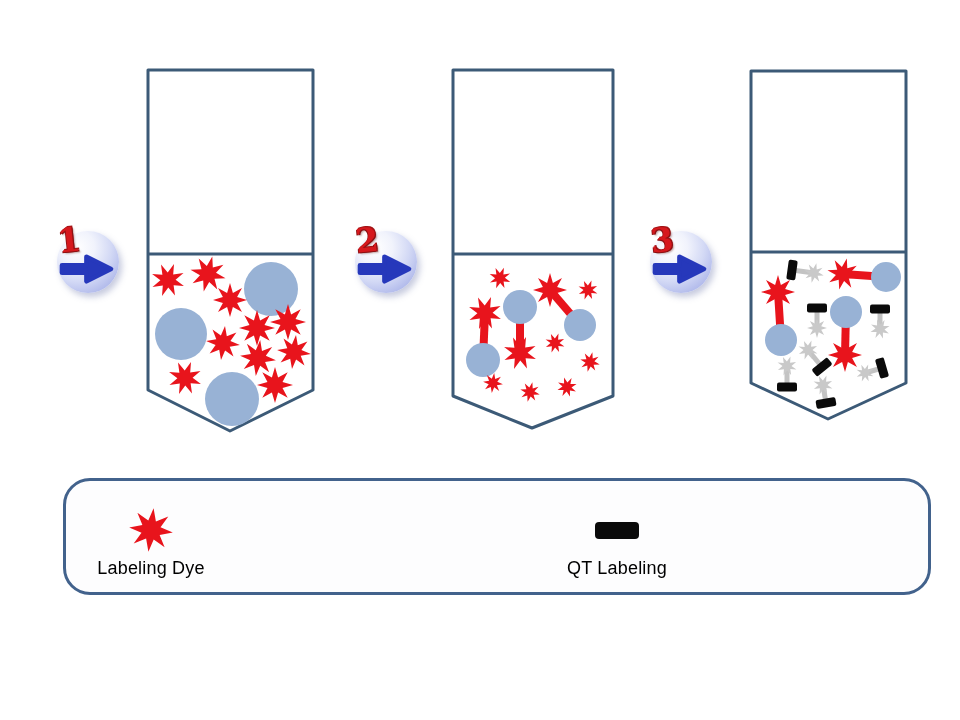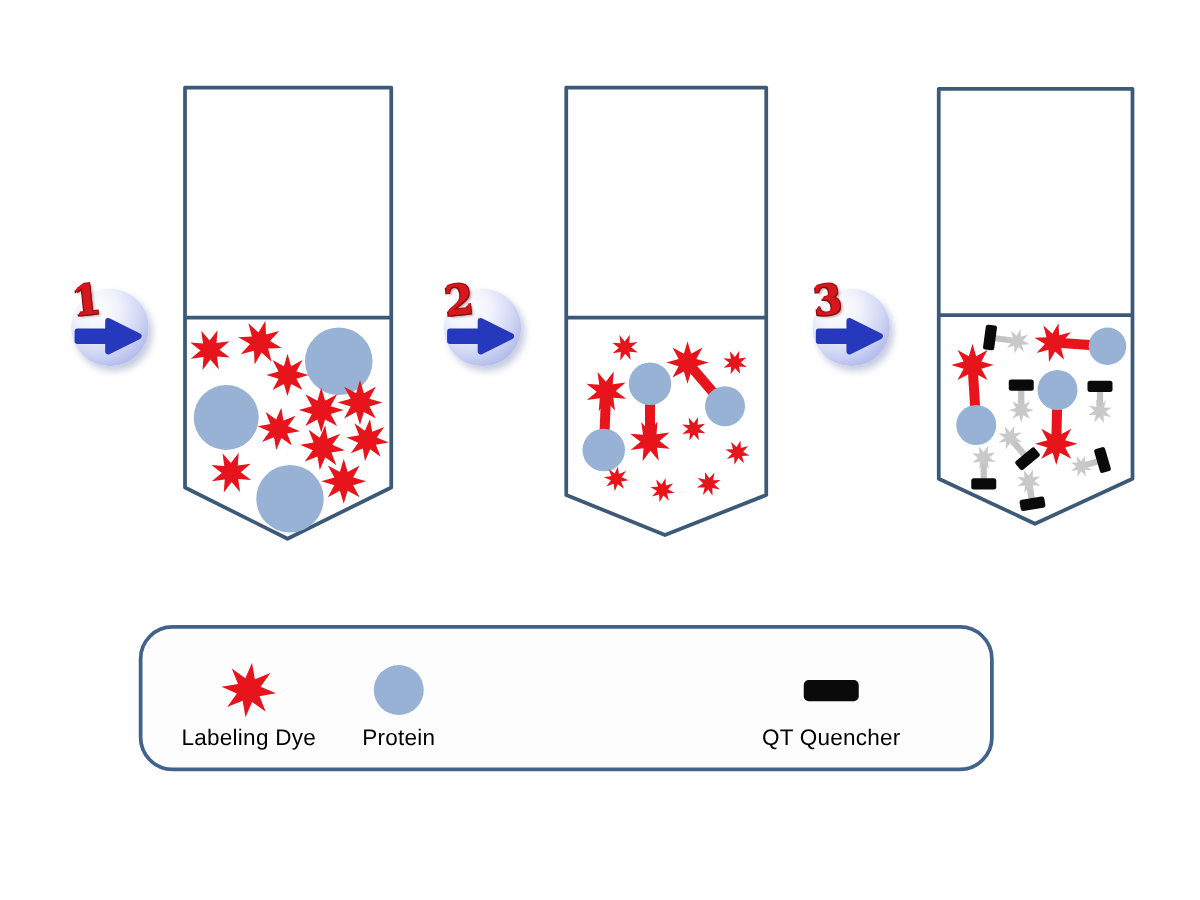--- a/index.html
+++ b/index.html
@@ -17,22 +17,22 @@
   }
   .arr{position:absolute;left:1px;top:22px;width:57px;height:32px;}
   .num{
     position:absolute;left:-19px;top:-22px;transform:translate(-50%,-50%) rotate(-6deg);
     font-family:"DejaVu Serif",serif;font-weight:bold;font-size:33px;line-height:1;
     color:var(--step-red,#d6181d);
     text-shadow:1px 1px 0 #8c1012, -1px 1px 0 #8c1012, 1px -1px 0 #a31416, 2px 2px 2px rgba(80,0,0,.35);
   }
   
   .legend{
-    position:absolute;left:63px;top:500px;width:684px;height:117px;box-sizing:border-box;
-    border:3px solid var(--legend-border,#42628c);border-radius:27px;background:#fdfdfe;margin-left:48px;
+    position:absolute;left:63px;top:478px;width:868px;height:117px;box-sizing:border-box;
+    border:3px solid var(--legend-border,#42628c);border-radius:27px;background:#fdfdfe;
   }
   .legend-item{position:absolute;top:23px;width:220px;text-align:center;}
   .licon{display:block;margin:0 auto;width:130px;height:52px;}
   .llabel{
     margin-top:2px;font-size:18px;color:#000;white-space:nowrap;letter-spacing:0.2px;
   }
 </style>
 </head>
 <body>
 
@@ -165,27 +165,21 @@
     </div>
   </div>
 
   <div class="legend">
     <div class="legend-item" style="left: -25px;">
       <svg class="licon" viewBox="0 0 130 52">
           <path d="M67.6 4.2 L 69.9 17.4 L 82.3 12.4 L 74.5 23.3 L 86.8 28.6 L 73.6 30.9 L 78.6 43.3 L 67.7 35.5 L 62.4 47.8 L 60.1 34.6 L 47.7 39.6 L 55.5 28.7 L 43.2 23.4 L 56.4 21.1 L 51.4 8.7 L 62.3 16.5 Z" fill="#e8141c"></path>
         </svg>
       <div class="llabel">Labeling Dye</div>
     </div>
-    <div class="legend-item" style="left: 95px;">
-      <svg class="licon" viewBox="0 0 130 52">
-          <circle cx="65" cy="26" r="20" fill="#98b2d5"></circle>
-        </svg>
-      <div class="llabel">Protein</div>
-    </div>
     <div class="legend-item" style="left: 441px;">
       <svg class="licon" viewBox="0 0 130 52">
           <rect x="43" y="18" width="44" height="17" rx="4" fill="#0a0a0a"></rect>
         </svg>
-      <div class="llabel">QT Quencher</div>
+      <div class="llabel">QT Labeling</div>
     </div>
   </div>
 
 </div>
 
 </body></html>

